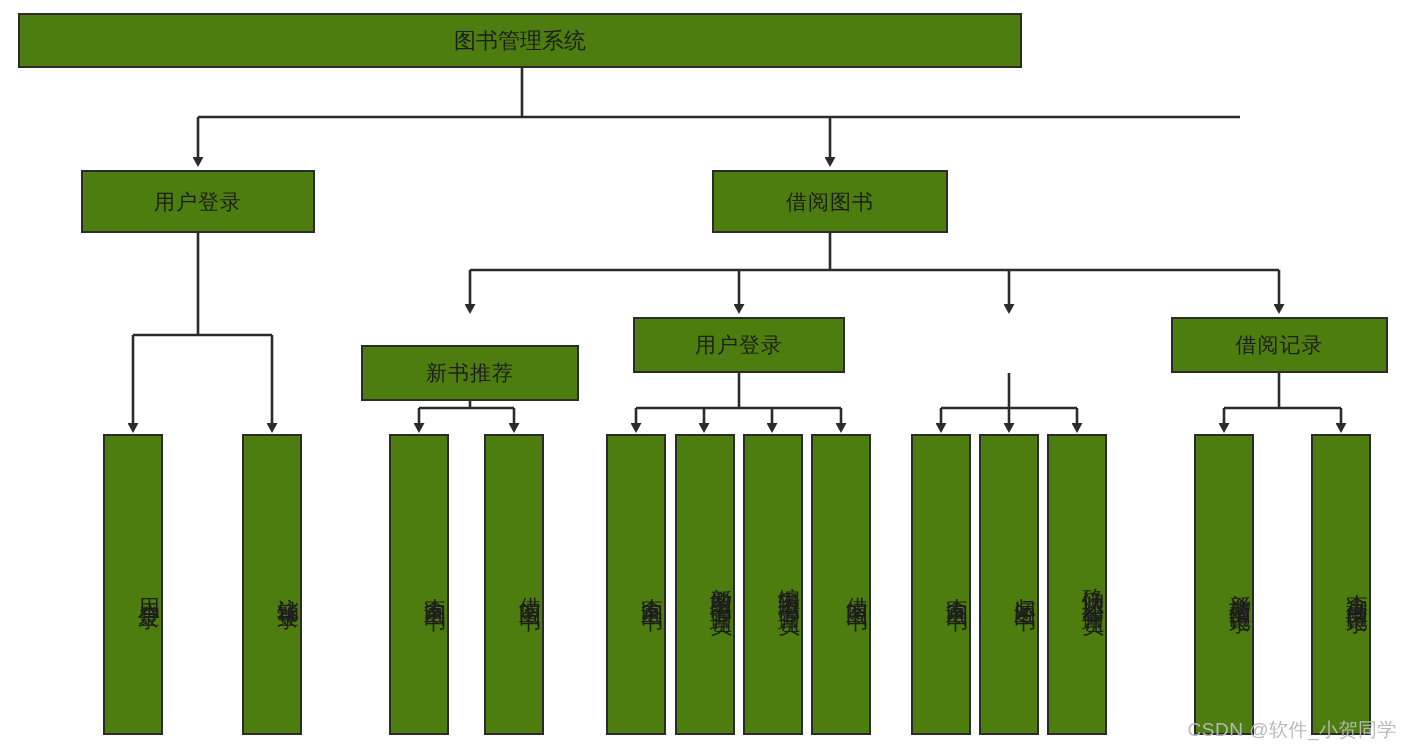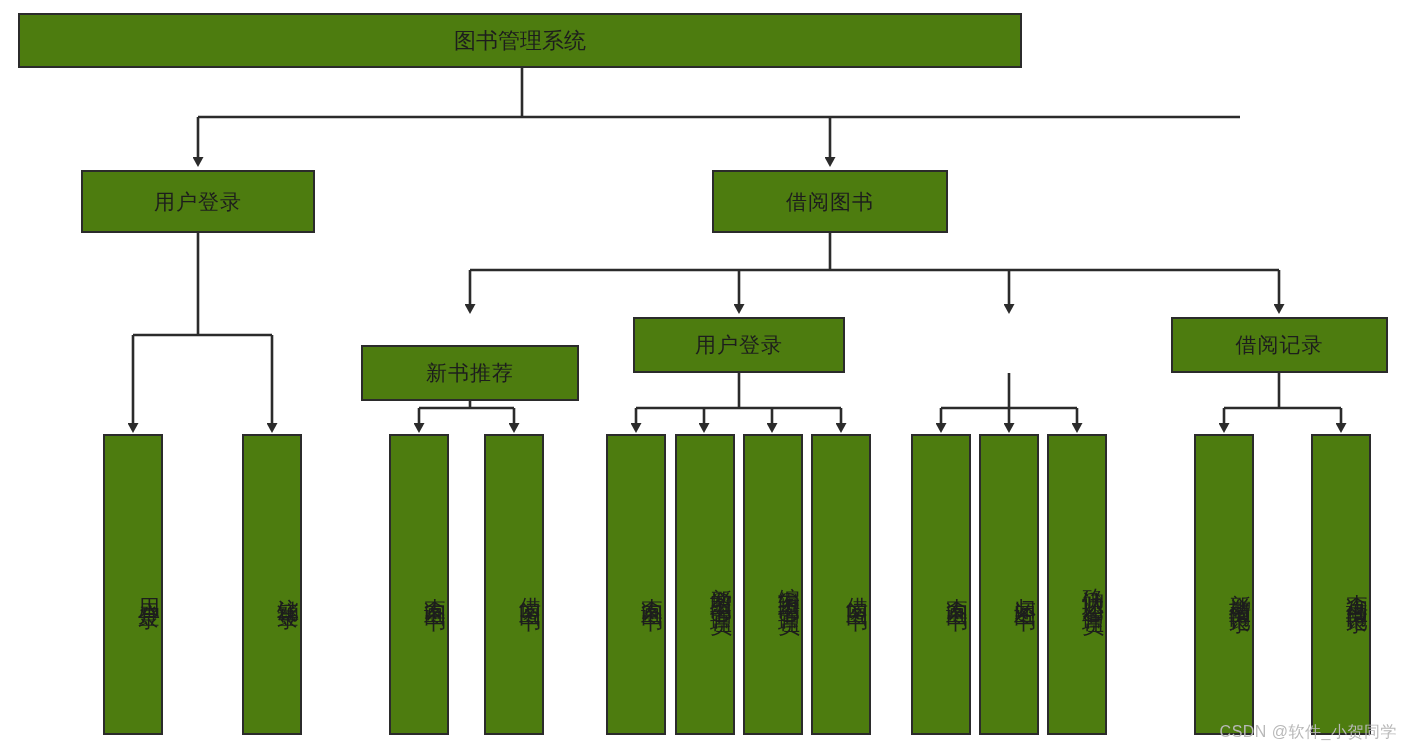--- a/index.html
+++ b/index.html
@@ -31,21 +31,21 @@
     letter-spacing:4px;
     line-height:1.05;
     padding-top:6px;
     align-items:flex-start;
     justify-content:center;
     white-space:nowrap;
   }
   .watermark{
     position:absolute;
     right:8px; bottom:4px;
-    font-size:16px;
+    font-size:19px;
     color:#b9b9b9;
     letter-spacing:0.5px;
     white-space:nowrap;
     pointer-events:none;
   }
 </style>
 </head>
 <body>
 
 <div id="stage">

